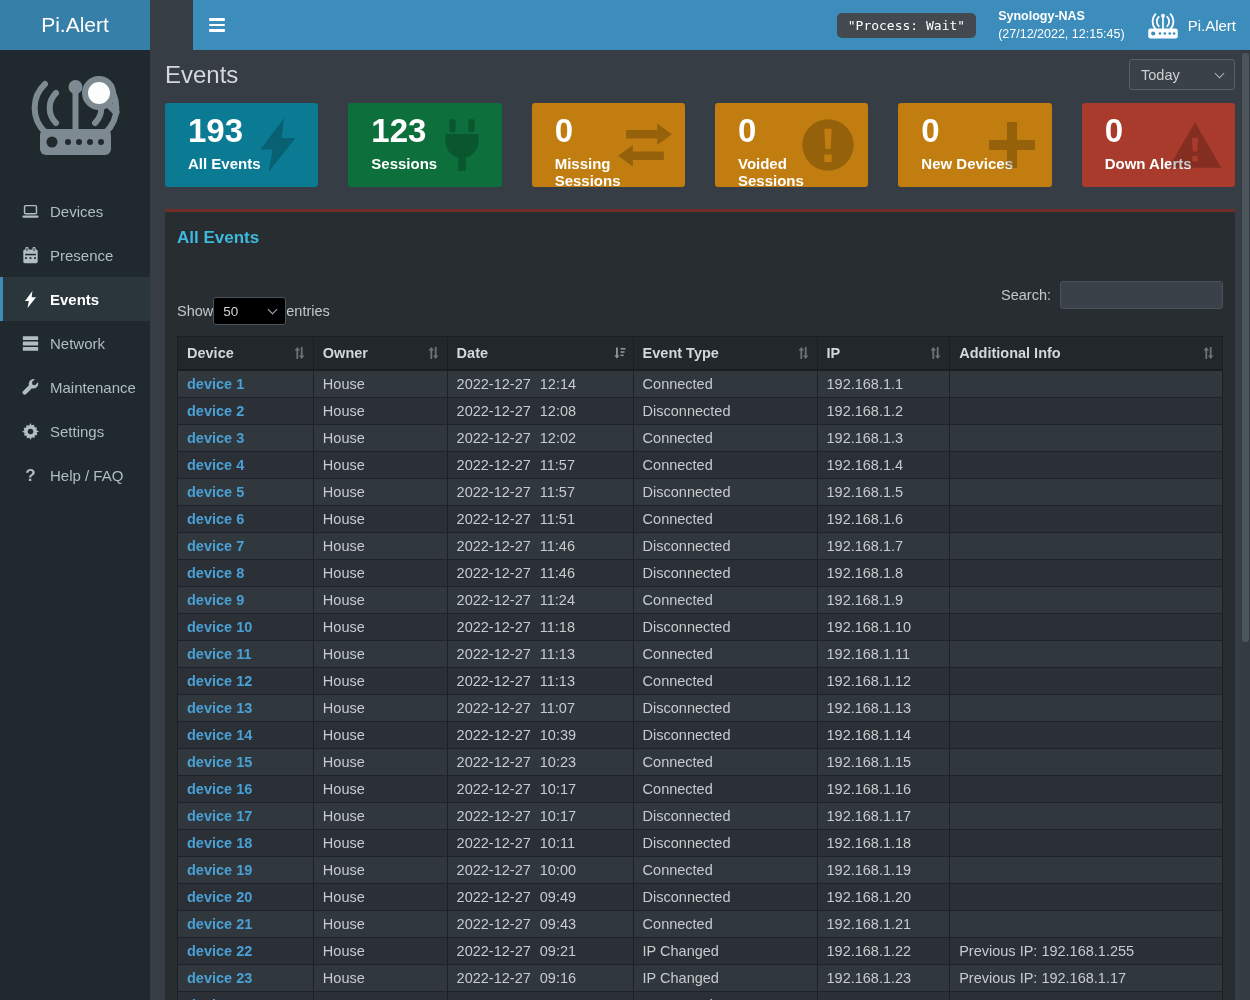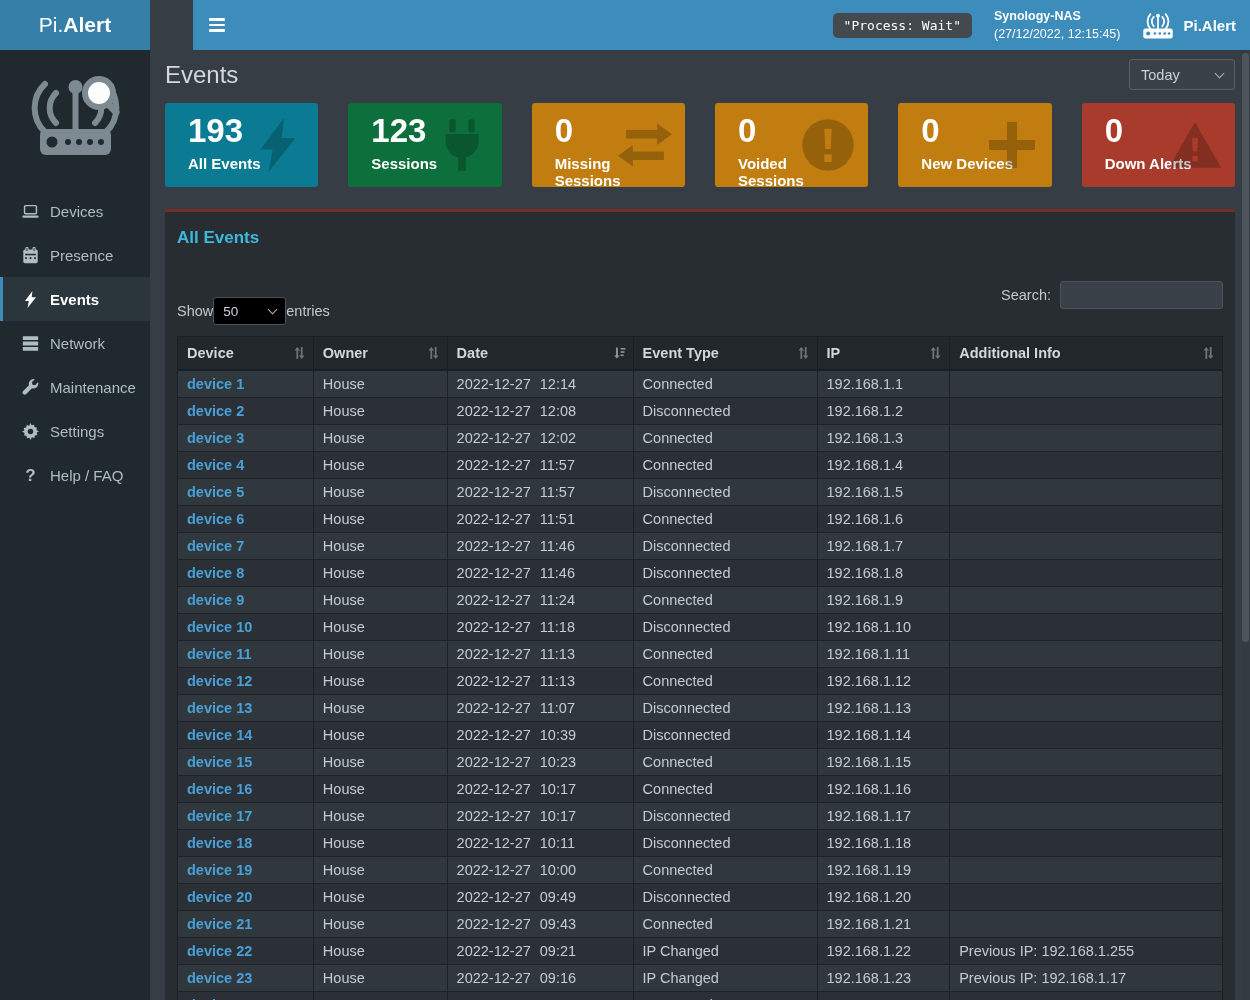--- a/index.html
+++ b/index.html
@@ -2,32 +2,32 @@
 <html><head>
 <meta charset="utf-8">
 <style>
   *{box-sizing:border-box;margin:0;padding:0;font-family:"Liberation Sans",sans-serif;}
   html,body{width:1250px;height:1000px;overflow:hidden;}
   body{background:#363d44;position:relative;}
 
   
   .navbar{position:fixed;top:0;left:0;width:100%;height:50px;display:flex;z-index:40;gap:43px;}
   .brand{width:150px;background:#367fa9;color:#fff;display:flex;align-items:center;justify-content:center;font-size:21px;cursor:pointer;}
-  .brand b{font-weight:700;}
+  .brand b{font-weight:400;}
   .nav-main{flex:1;background:#3c8dbc;display:flex;align-items:center;}
   .hamburger{width:48px;height:50px;display:flex;flex-direction:column;justify-content:center;align-items:center;gap:3px;cursor:pointer;}
   .hamburger span{display:block;width:16px;height:2.4px;background:#fff;border-radius:1px;}
   .nav-right{margin-left:auto;display:flex;align-items:center;gap:22px;padding-right:14px;}
   .proc-badge{font-family:"DejaVu Sans Mono",monospace;font-size:13px;color:#fff;background:#43494e;padding:5px 11px;border-radius:5px;}
   .host{color:#fff;font-size:12.5px;line-height:1.45;}
   .host-name{font-weight:700;}
   .nav-app-wrap{display:flex;align-items:center;gap:9px;color:#fff;}
   .nav-router{width:32px;height:27px;color:#fff;}
   .nav-router svg{width:100%;height:100%;}
-  .nav-app{font-size:15px;font-weight:700;}
+  .nav-app{font-size:15px;font-weight:400;}
 
   
   .sidebar{position:fixed;top:50px;left:0;width:150px;bottom:0;background:#1f292e;z-index:35;}
   .logo-art{display:flex;justify-content:center;padding:17px 0 24px;}
   .side-item{display:flex;align-items:center;height:44px;padding-left:19px;color:#b0bdc4;font-size:15px;border-left:3px solid transparent;text-decoration:none;cursor:pointer;text-align:right;}
   .side-item.active{background:#2b353c;border-left-color:#3c8dbc;color:#fff;font-weight:600;}
   .side-icon{width:17px;height:17px;margin-right:11px;display:inline-flex;flex:none;}
   .side-icon svg{width:100%;height:100%;}
 
   

